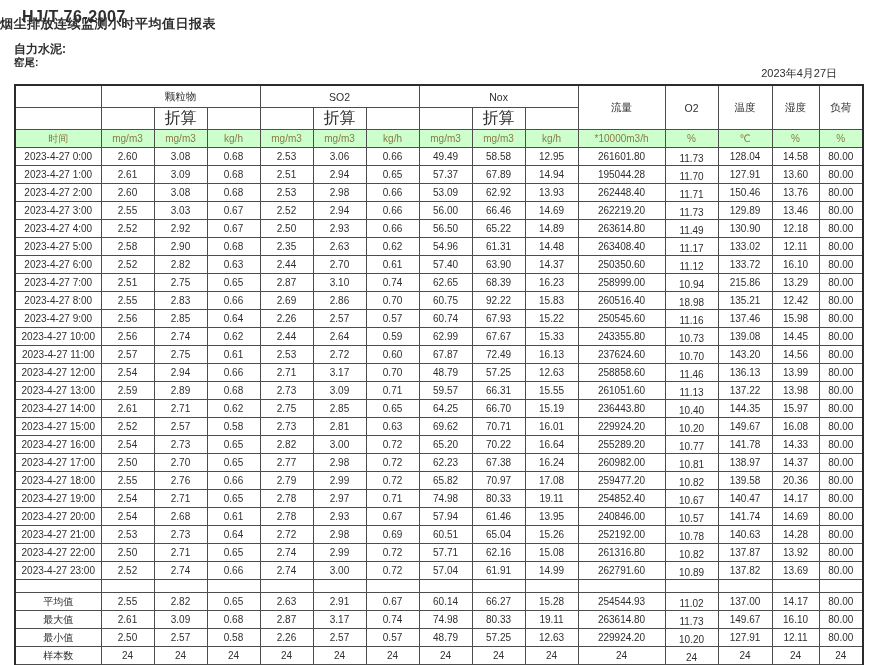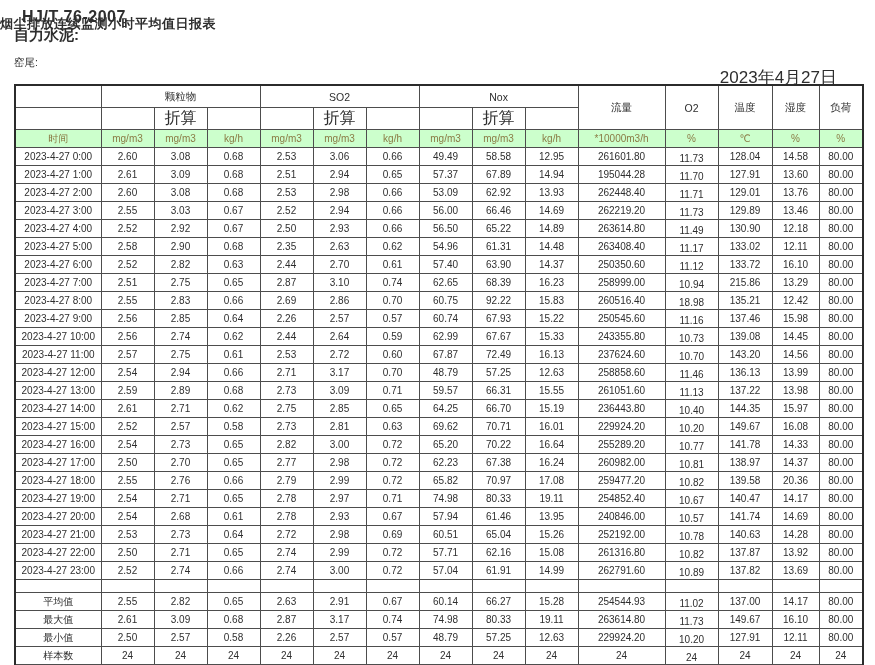--- a/index.html
+++ b/index.html
@@ -3,23 +3,23 @@
 <meta charset="utf-8">
 <style>
   html,body{margin:0;padding:0;}
   body{
     width:875px;height:665px;background:#ffffff;position:relative;
     font-family:"Liberation Sans","DejaVu Sans",sans-serif;
     color:#2e2e2e;overflow:hidden;
   }
   .doc-code{position:absolute;left:22px;top:8px;font-size:16px;font-weight:bold;letter-spacing:.5px;}
   .report-title{position:absolute;left:0;top:15px;width:736px;text-align:left;font-size:13px;font-weight:bold;letter-spacing:.5px;}
-  .company{position:absolute;left:14px;top:26px;font-size:15px;font-weight:bold;}
-  .location{position:absolute;left:14px;top:56px;font-size:10.5px;font-weight:normal;}
-  .report-date{position:absolute;right:38px;top:66px;font-size:17px;}
+  .company{position:absolute;left:14px;top:41px;font-size:12px;font-weight:bold;}
+  .location{position:absolute;left:14px;top:56px;font-size:10.5px;font-weight:bold;}
+  .report-date{position:absolute;right:38px;top:66px;font-size:11px;}
   .table-wrap{position:absolute;left:14px;top:84px;width:848px;}
   table{border-collapse:collapse;table-layout:fixed;width:848px;border:2px solid #2b2b2b;}
   td{
     border:1px solid #4d4d4d;text-align:center;vertical-align:middle;
     font-size:10px;padding:0;height:16px;overflow:hidden;white-space:nowrap;color:#2e2e2e;
   }
   tr.r1 td{height:21px;font-size:10.5px;}
   tr.r2 td{height:12px;font-size:16px;}
   tr.units td{background:var(--hdr-green,#ccffcc);color:#8a7b45;height:17px;}
   td.o2{vertical-align:bottom;padding-bottom:1px;}
@@ -138,21 +138,21 @@
           <td>3.08</td>
           <td>0.68</td>
           <td>2.53</td>
           <td>2.98</td>
           <td>0.66</td>
           <td>53.09</td>
           <td>62.92</td>
           <td>13.93</td>
           <td class="flow">262448.40</td>
           <td class="o2">11.71</td>
-          <td>129.01</td>
+          <td>150.46</td>
           <td>13.76</td>
           <td>80.00</td>
         </tr>
         <tr>
           <td>2023-4-27 3:00</td>
           <td>2.55</td>
           <td>3.03</td>
           <td>0.67</td>
           <td>2.52</td>
           <td>2.94</td>

